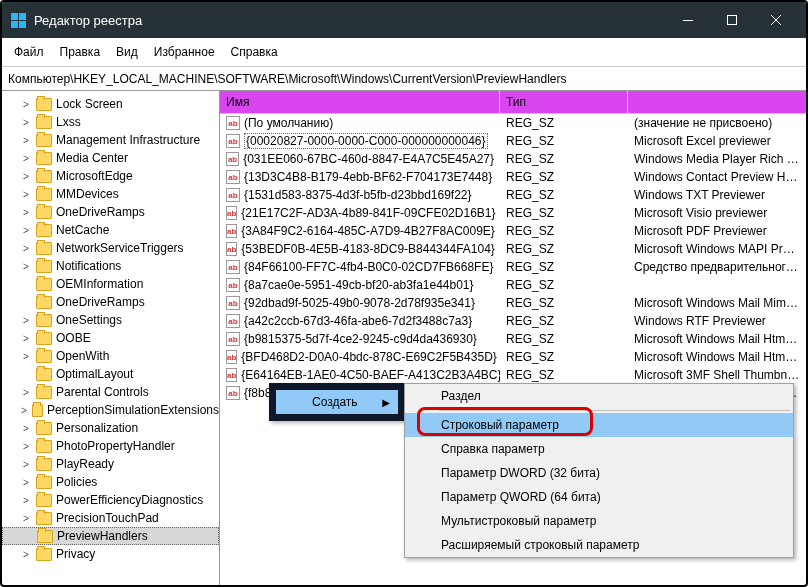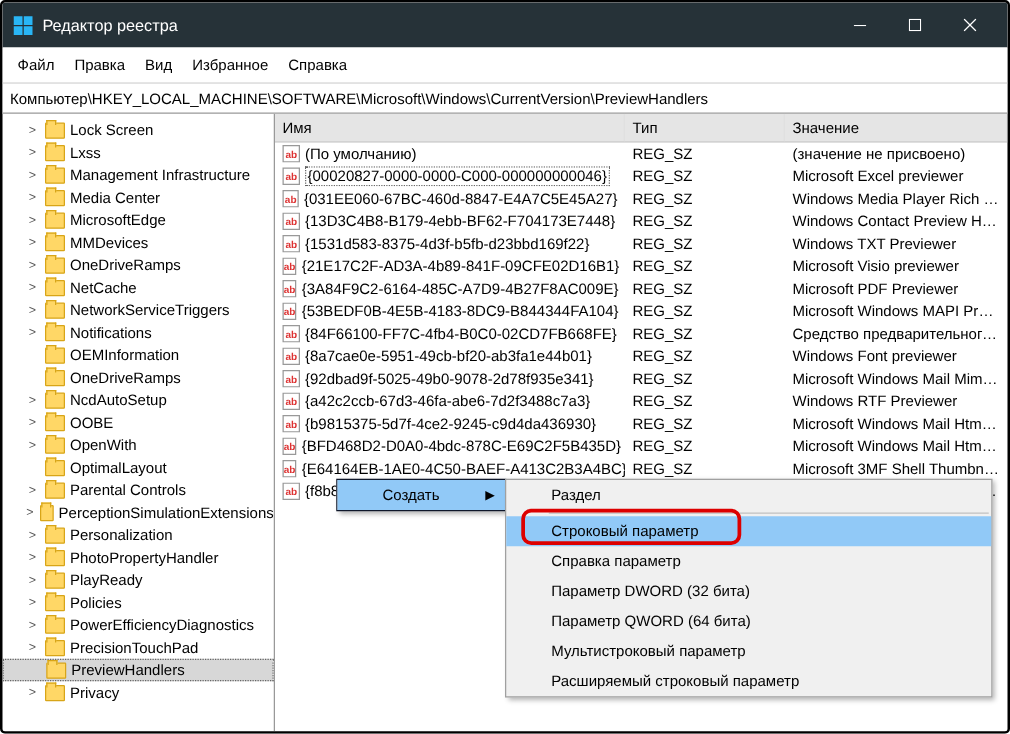--- a/index.html
+++ b/index.html
@@ -15,29 +15,29 @@
   .menubar span { padding:2px 8px; }
   .pathbar { height:24px; background:#fff; display:flex; align-items:center; padding:2px 6px; border-bottom:1px solid #999; font-size:12px; }
   .main { flex:1; display:flex; overflow:hidden; }
   .tree { width:218px; border-right:1px solid #999; overflow:auto; padding:4px 0; }
   .tree-item { display:flex; align-items:center; height:18px; padding-left:18px; white-space:nowrap; overflow:hidden; }
   .tree-item.sel { background:#d7d7d7; border:1px dotted #666; }
   .tree-toggle { width:12px; text-align:center; color:#555; font-size:10px; }
   .folder { width:16px; height:13px; background:#ffd766; border:1px solid #d8a518; margin:0 4px; border-radius:1px; position:relative; }
   .folder::before { content:''; position:absolute; top:-3px; left:0; width:6px; height:3px; background:#ffd766; border:1px solid #d8a518; border-bottom:none; }
   .list { flex:1; overflow:auto; position:relative; }
-  .list-header { display:flex; border-bottom:1px solid #ccc; position:sticky; top:0; background:#e5e5e5; }
+  .list-header { display:flex; border-bottom:1px solid #ccc; position:sticky; top:0; background:#d946ef; }
   .list-header .col { padding:4px 6px; border-right:1px solid #e0e0e0; }
   .c-name { width:280px; } .c-type { width:128px; } .c-val { flex:1; }
   .row { display:flex; height:18px; align-items:center; }
   .row .cell { padding:0 6px; white-space:nowrap; overflow:hidden; text-overflow:ellipsis; }
   .row .cell.c-name { display:flex; align-items:center; }
   .sz-icon { width:14px; height:14px; border:1px solid #999; margin-right:4px; display:flex; align-items:center; justify-content:center; font-size:8px; color:#d33; background:#fff; font-weight:bold; }
   .row.selname .nm { border:1px dotted #666; padding:0 1px; }
-  .ctx1 { position:absolute; left:49px; top:292px; width:136px; background:#f0f0f0; border:1px solid #0f172a; box-shadow:2px 2px 4px rgba(0,0,0,0.3); }
+  .ctx1 { position:absolute; left:49px; top:292px; width:136px; background:#f0f0f0; border:7px solid #0f172a; box-shadow:2px 2px 4px rgba(0,0,0,0.3); }
   .ctx1-item { height:24px; display:flex; align-items:center; padding:0 28px 0 36px; background:#91c9f7; position:relative; }
   .ctx1-item .arrow { position:absolute; right:8px; font-size:10px; }
   .ctx2 { position:absolute; left:184px; top:292px; width:390px; background:#f0f0f0; border:1px solid #a0a0a0; box-shadow:2px 2px 4px rgba(0,0,0,0.3); }
   .ctx2-item { height:24px; display:flex; align-items:center; padding:0 10px 0 36px;text-align:center; }
   .ctx2-item.hover { background:#91c9f7; }
   .ctx2 .sep { height:1px; background:#c0c0c0; margin:2px 2px 2px 34px; }
   .highlight { position:absolute; left:197px; top:316px; width:176px; height:29px; border:3px solid #d00; border-radius:8px; pointer-events:none; }
 </style>
 </head>
 <body>
@@ -139,21 +139,21 @@
           <span>OEMInformation</span>
         </div>
         <div class="tree-item">
           <span class="tree-toggle"></span>
           <span class="folder"></span>
           <span>OneDriveRamps</span>
         </div>
         <div class="tree-item">
           <span class="tree-toggle">&gt;</span>
           <span class="folder"></span>
-          <span>NcdAutoSetup</span>
+          <span>OneSettings</span>
         </div>
         <div class="tree-item">
           <span class="tree-toggle">&gt;</span>
           <span class="folder"></span>
           <span>OOBE</span>
         </div>
         <div class="tree-item">
           <span class="tree-toggle">&gt;</span>
           <span class="folder"></span>
           <span>OpenWith</span>
@@ -211,21 +211,20 @@
         <div class="tree-item">
           <span class="tree-toggle">&gt;</span>
           <span class="folder"></span>
           <span>Privacy</span>
         </div>
       </div>
     <div class="list">
       <div class="list-header">
         <div class="col c-name">Имя</div>
         <div class="col c-type">Тип</div>
-        <div class="col c-val">Значение</div>
       </div>
       <div id="rows">
           <div class="row">
             <div class="cell c-name">
               <span class="sz-icon">ab</span>
               <span class="nm">(По умолчанию)</span>
             </div>
             <div class="cell c-type">REG_SZ</div>
             <div class="cell c-val">(значение не присвоено)</div>
           </div>
@@ -292,21 +291,20 @@
             </div>
             <div class="cell c-type">REG_SZ</div>
             <div class="cell c-val">Средство предварительного просмотра</div>
           </div>
           <div class="row">
             <div class="cell c-name">
               <span class="sz-icon">ab</span>
               <span class="nm">{8a7cae0e-5951-49cb-bf20-ab3fa1e44b01}</span>
             </div>
             <div class="cell c-type">REG_SZ</div>
-            <div class="cell c-val">Windows Font previewer</div>
           </div>
           <div class="row">
             <div class="cell c-name">
               <span class="sz-icon">ab</span>
               <span class="nm">{92dbad9f-5025-49b0-9078-2d78f935e341}</span>
             </div>
             <div class="cell c-type">REG_SZ</div>
             <div class="cell c-val">Microsoft Windows Mail Mime Preview Handler</div>
           </div>
           <div class="row">

